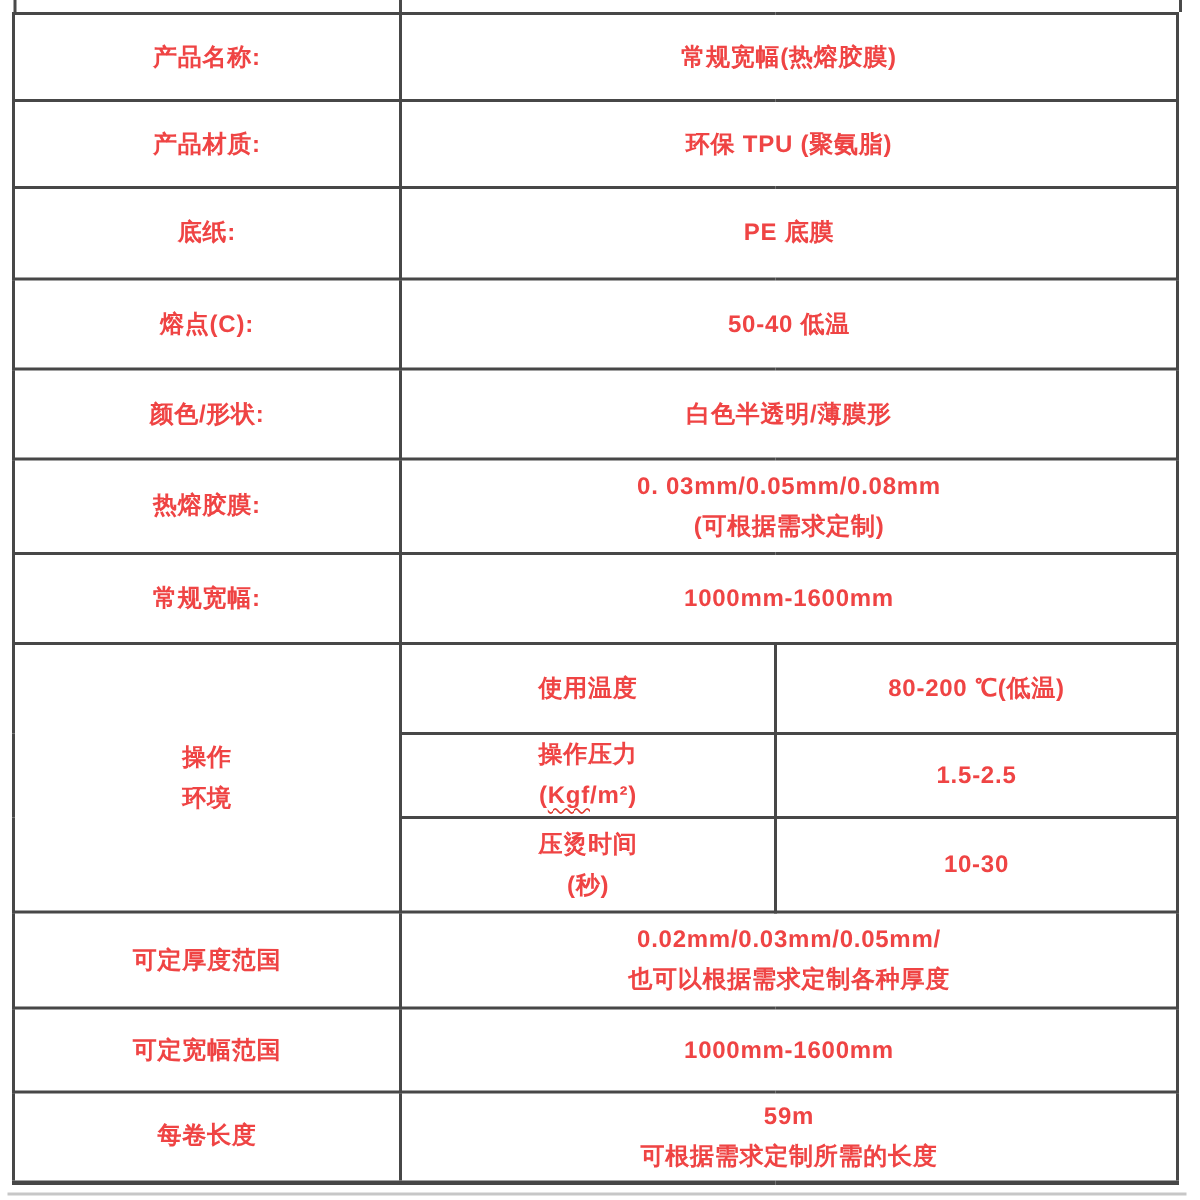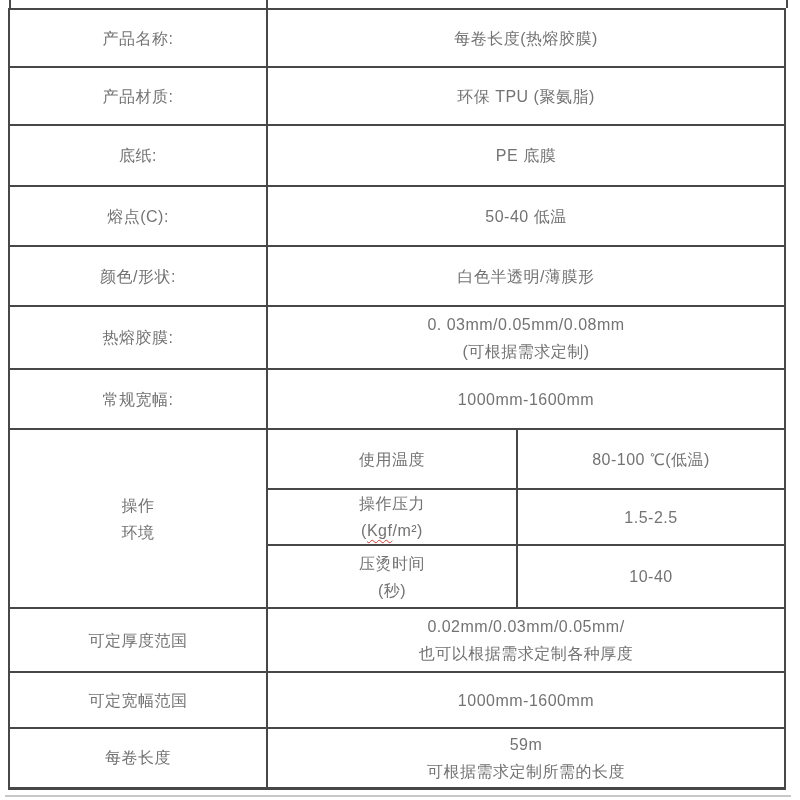--- a/index.html
+++ b/index.html
@@ -19,25 +19,25 @@
   }
   .spec-table {
     position: absolute;
     left: 8px;
     top: 8px;
     border-collapse: collapse;
     table-layout: fixed;
   }
   .spec-table td {
     border: 2px solid #474747;
-    color: #737373;
+    color: #ef4444;
     text-align: center;
     vertical-align: middle;
     font-size: 16px;
-    font-weight: 400;
+    font-weight: 700;
     padding: 0;
     letter-spacing: 0.5px;
     overflow: hidden;
   }
   .spec-table tr.last td { border-bottom: 3px solid #474747; }
   .col-label { width: 258px; }
   .col-mid   { width: 250px; }
   .col-right { width: 268px; }
   .line { line-height: 27px; }
   
@@ -90,21 +90,21 @@
         <col class="col-mid">
         <col class="col-right">
     </colgroup>
 
     <tbody>
         <tr class="h58">
       <td>
             <div class="line">产品名称:</div>
           </td>
       <td colspan="2">
-            <div class="line">每卷长度(热熔胶膜)</div>
+            <div class="line">常规宽幅(热熔胶膜)</div>
           </td>
     </tr>
 
     <tr class="h58">
       <td>
             <div class="line">产品材质:</div>
           </td>
       <td colspan="2">
             <div class="line">环保 TPU (聚氨脂)</div>
           </td>
@@ -158,41 +158,41 @@
 
     <tr class="h60">
       <td rowspan="3">
         <div class="line">操作</div>
         <div class="line">环境</div>
       </td>
       <td>
             <div class="line">使用温度</div>
           </td>
       <td>
-            <div class="line">80-100 ℃(低温)</div>
+            <div class="line">80-200 ℃(低温)</div>
           </td>
     </tr>
 
     <tr class="h57">
       <td>
         <div class="line">操作压力</div>
         <div class="line"><span>(</span><span class="sp-err">Kgf</span><span>/m²)</span></div>
       </td>
       <td>
             <div class="line">1.5-2.5</div>
           </td>
     </tr>
 
     <tr class="h63">
       <td>
         <div class="line">压烫时间</div>
         <div class="line">(秒)</div>
       </td>
       <td>
-            <div class="line">10-40</div>
+            <div class="line">10-30</div>
           </td>
     </tr>
 
     <tr class="h64">
       <td>
             <div class="line">可定厚度范国</div>
           </td>
       <td colspan="2">
         <div class="line">0.02mm/0.03mm/0.05mm/</div>
         <div class="line">也可以根据需求定制各种厚度</div>

